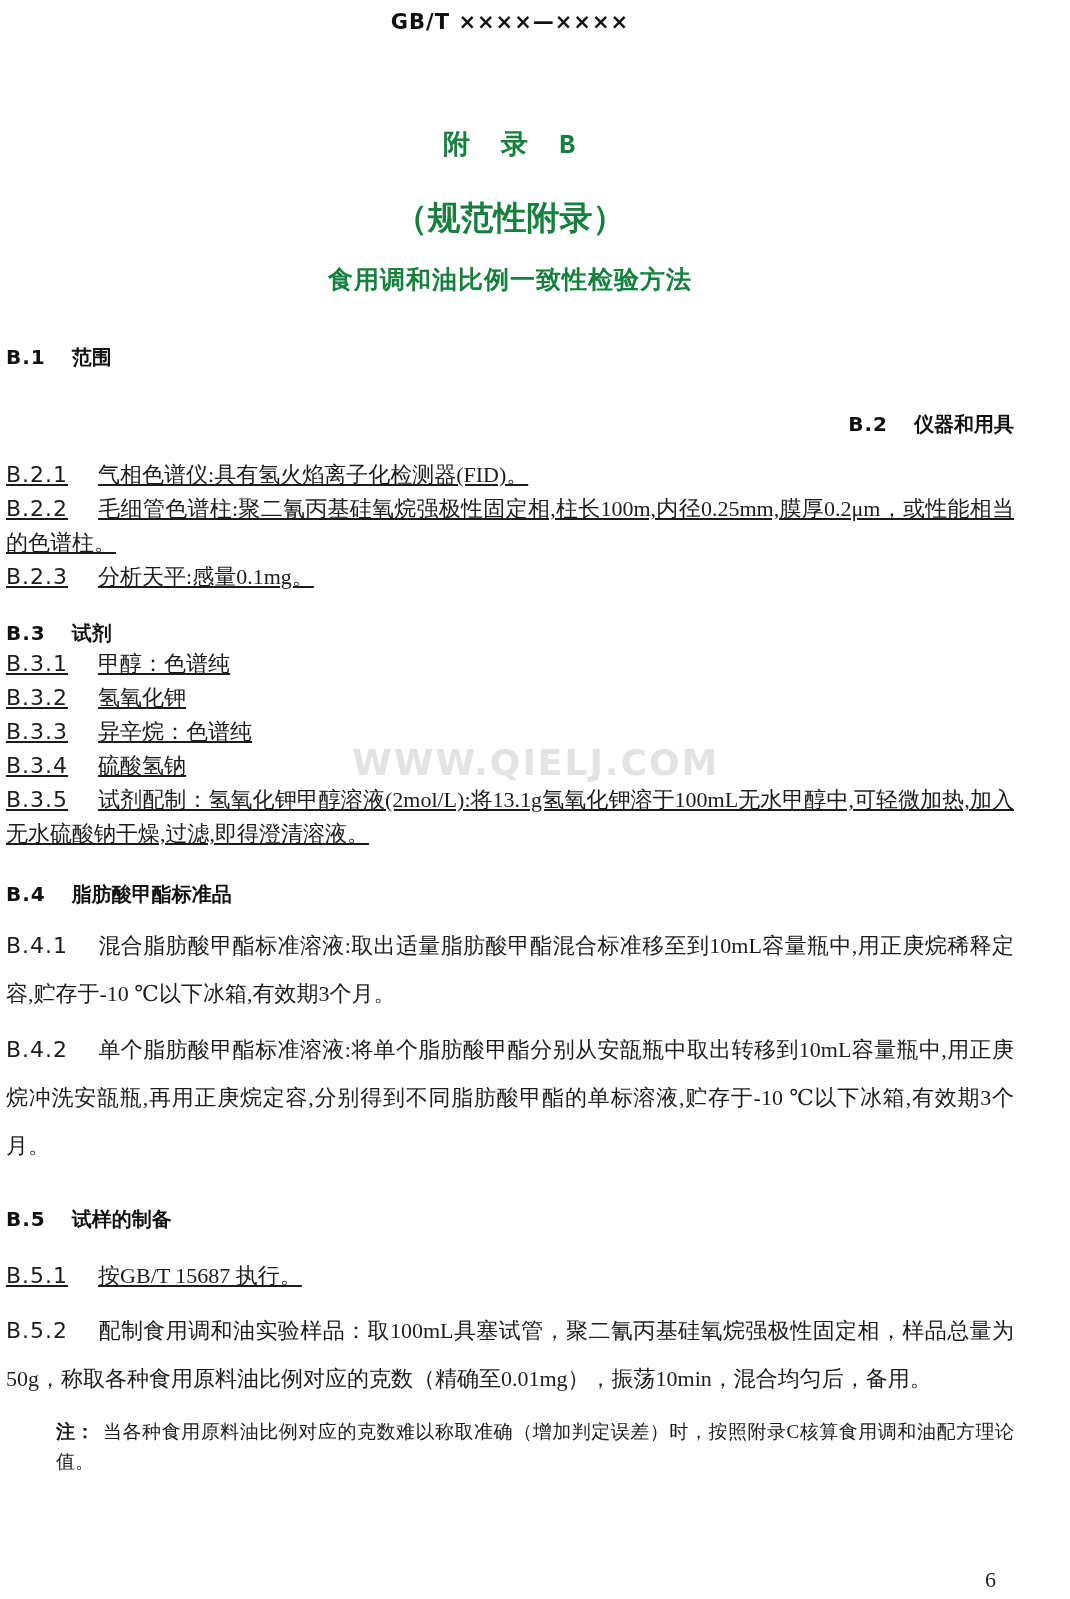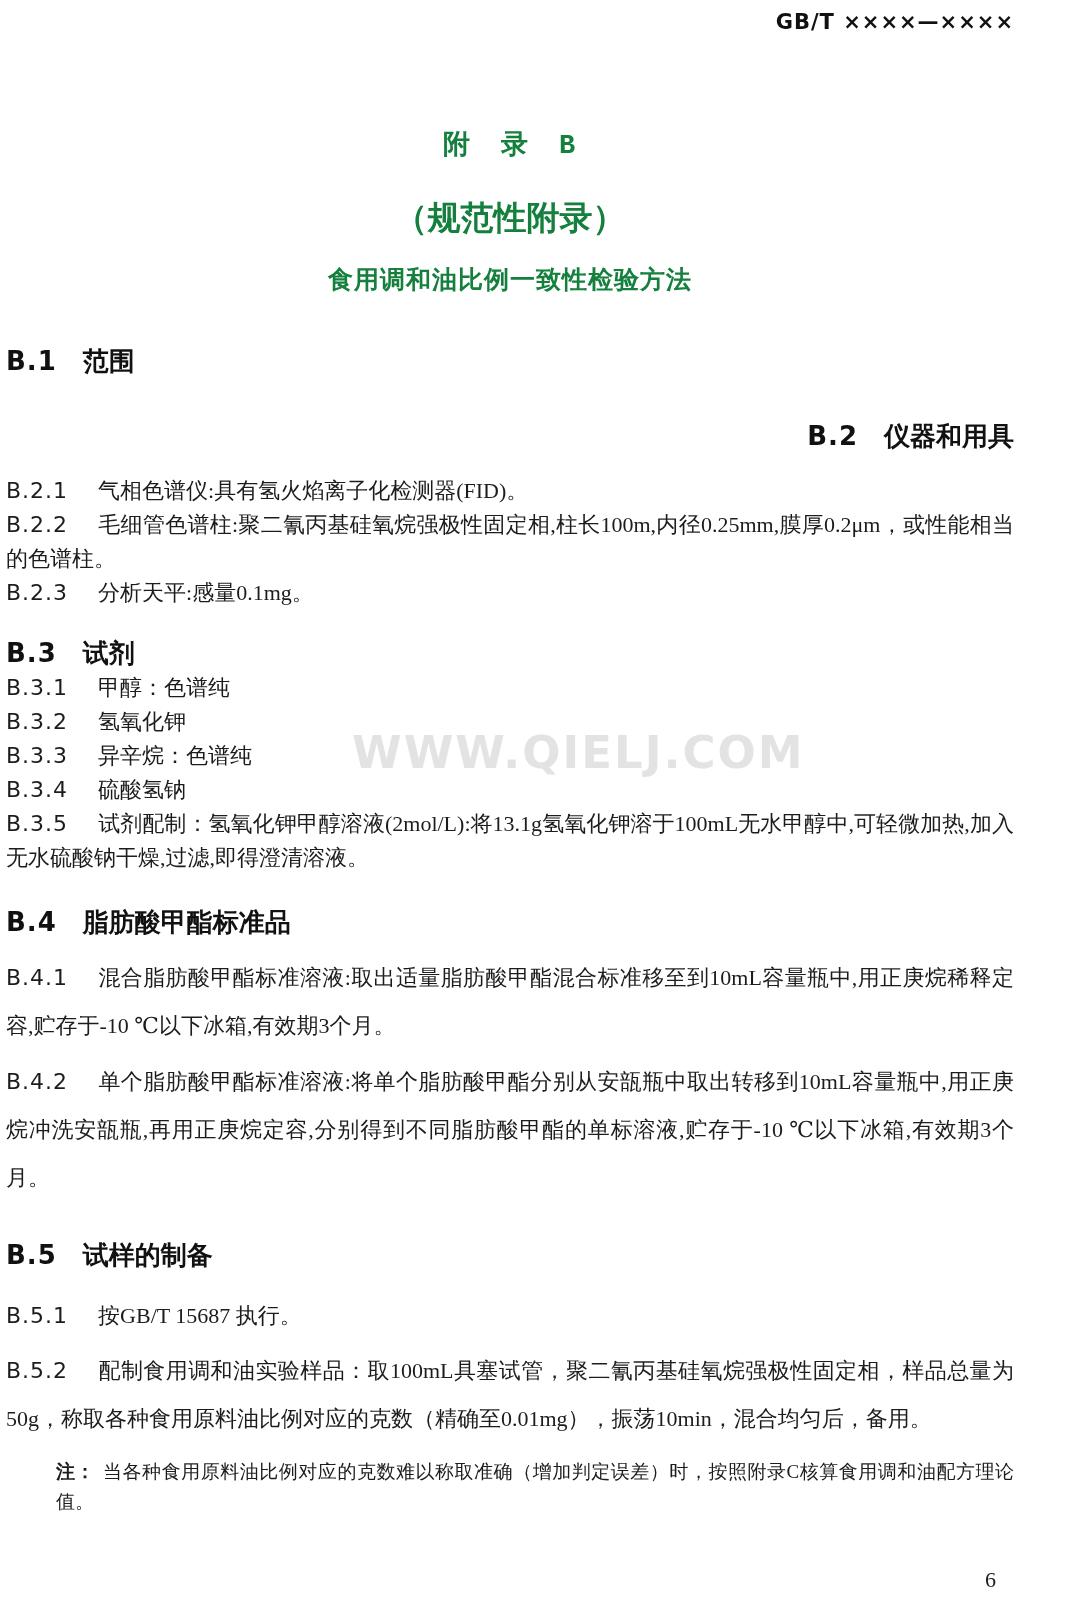--- a/index.html
+++ b/index.html
@@ -8,60 +8,60 @@
     width:1070px; height:1599px;
     background:#ffffff;
     color:#1c1c1c;
     font-family:"Liberation Serif","DejaVu Serif",serif;
     overflow:hidden;
     margin:0 auto;
   }
   .content { padding:10px 56px 0 6px; }
 
   .doc-header {
-    text-align:right;
+    text-align:center;
     font-family:"DejaVu Sans","Liberation Sans",sans-serif;
     font-weight:bold;
     font-size:21px;
     letter-spacing:1px;
     color:#111;
   }
 
   .title-line {
     text-align:center;
     font-family:Liberation Mono, monospace;
     font-weight:bold;
     color:#15803d;
   }
   .title-appendix { margin-top:92px; font-size:27px; letter-spacing:2px; }
   .title-type     { margin-top:34px; font-size:33px; }
   .title-name     { margin-top:22px; font-size:25px; letter-spacing:1px; }
 
   .sec-heading {
     font-family:"DejaVu Sans","Liberation Sans",sans-serif;
     font-weight:bold;
-    font-size:26px;
+    font-size:20px;
     color:#111;
     margin:0;
   }
   .sec-heading .num { margin-right:26px; letter-spacing:1px; }
 
   .para {
     font-size:22px;
     line-height:47px;
     text-align:justify;
     text-indent:44px;
     margin:0;
   }
   .clause {
     font-size:22px;
     text-align:justify;
     margin:0;
   }
-  .clause.tight { line-height:34px; }
+  .clause.tight { line-height:34px;text-decoration:underline; }
   .clause.loose { line-height:48px; }
   .cnum {
     font-family:"DejaVu Sans","Liberation Sans",sans-serif;
     letter-spacing:1px;
     margin-right:30px;
     white-space:nowrap;
   }
 
   .m-b1h  { margin-top:48px; }
   .m-b1p  { margin-top:22px; }
@@ -80,23 +80,23 @@
     margin-top:14px;
     padding-left:50px;
     font-size:19px;
     line-height:30px;
     text-align:justify;
   }
   .note-label { font-weight:bold; margin-right:8px; }
 
   .watermark {
     position:absolute;
-    left:352px; top:726px;
+    left:352px; top:742px;
     font-family:"DejaVu Sans","Liberation Sans",sans-serif;
-    font-size:45px;
+    font-size:36px;
     font-weight:bold;
     color:#e3e3e3;
     letter-spacing:2px;
     user-select:none;
     pointer-events:none;
   }
 
   .page-number {
     position:absolute;
     right:74px; bottom:6px;

